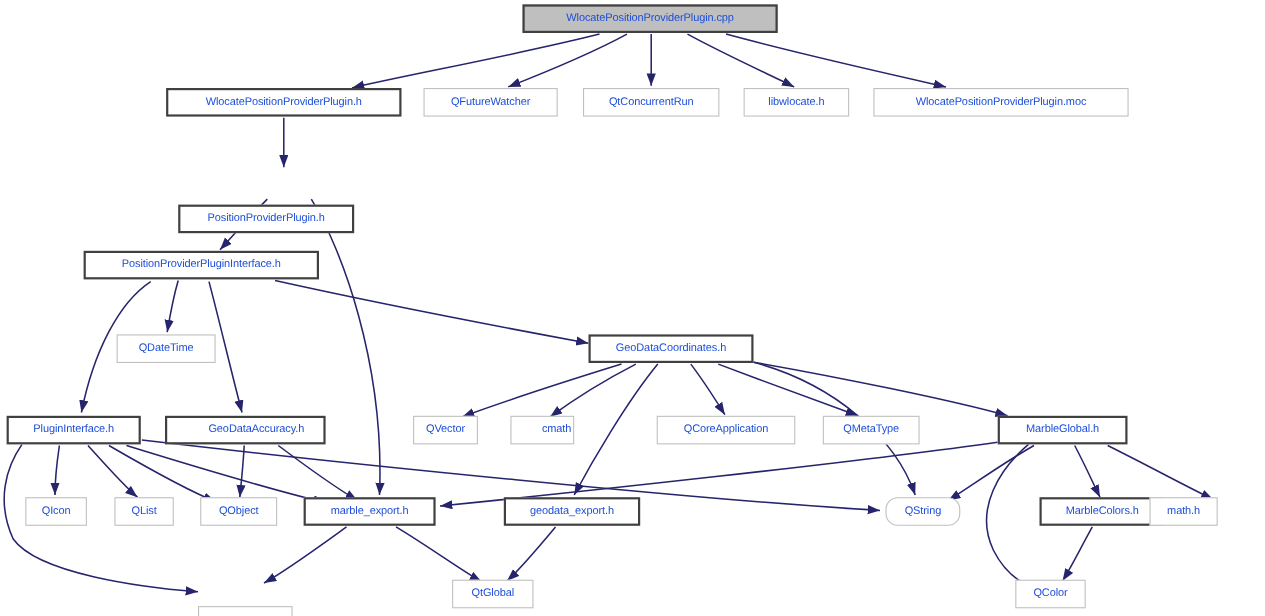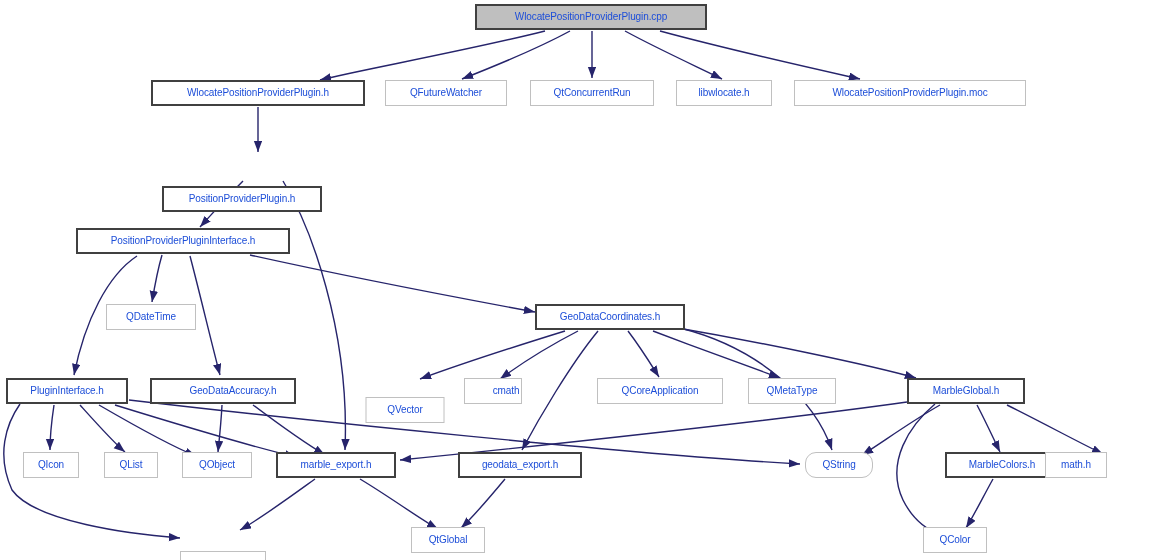--- a/index.html
+++ b/index.html
@@ -130,21 +130,21 @@
       </div>
       <div class="node bold" style="left: 610px; top: 317px; width: 150px;">
         <span class="node-label">GeoDataCoordinates.h</span>
       </div>
       <div class="node bold" style="left: 67px; top: 391px; width: 122px;">
         <span class="node-label">PluginInterface.h</span>
       </div>
       <div class="node bold" style="left: 223px; top: 391px; width: 146px; padding-left: 20px;">
         <span class="node-label">GeoDataAccuracy.h</span>
       </div>
-      <div class="node" style="left: 405px; top: 391px; width: 79px; margin-top: 19px;">
+      <div class="node" style="left: 405px; top: 391px; width: 59px;">
         <span class="node-label">QVector</span>
       </div>
       <div class="node" style="left: 493px; top: 391px; width: 58px; padding-left: 26px;">
         <span class="node-label">cmath</span>
       </div>
       <div class="node" style="left: 660px; top: 391px; width: 126px;">
         <span class="node-label">QCoreApplication</span>
       </div>
       <div class="node" style="left: 792px; top: 391px; width: 88px;">
         <span class="node-label">QMetaType</span>

